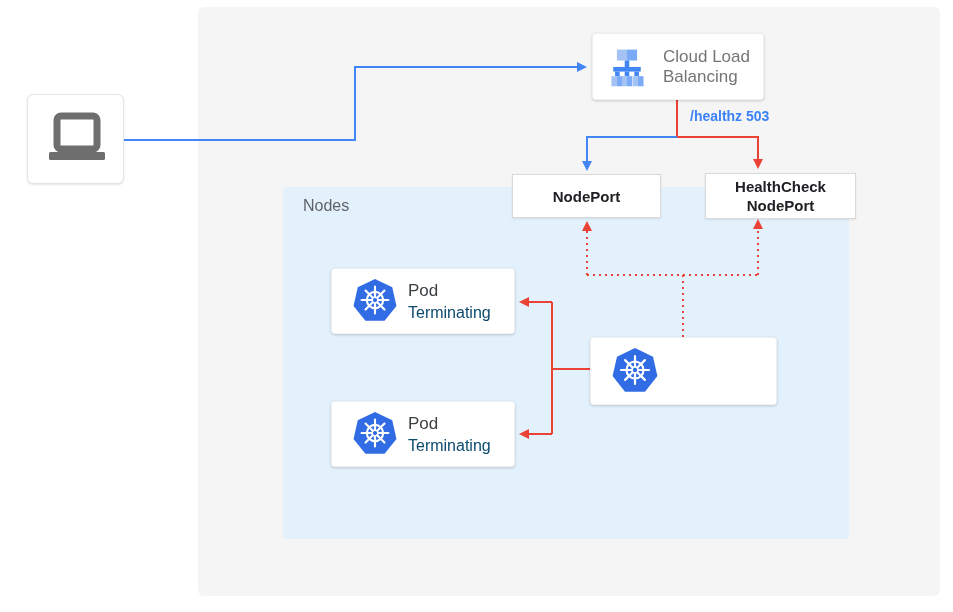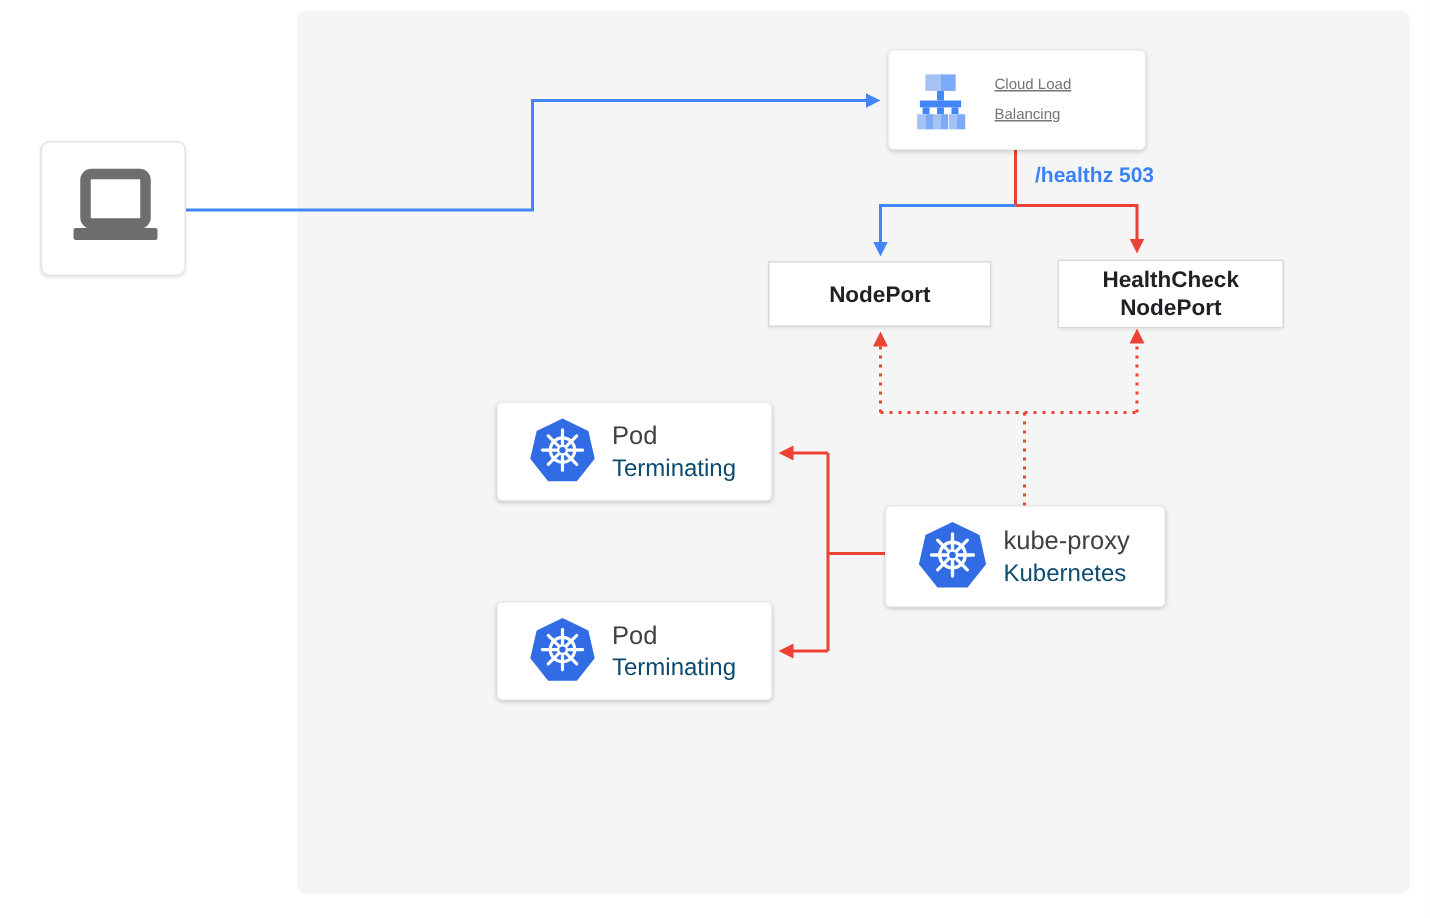--- a/index.html
+++ b/index.html
@@ -32,21 +32,21 @@
     z-index: 10; display: flex; align-items: center;
   }
 
   .laptop-box {
     left: 27px; top: 94px; width: 97px; height: 90px;
     border-radius: 6px; justify-content: center;
     border: 1px solid #E4E4E4; box-shadow: 0 1px 2px rgba(0,0,0,0.10);
   }
 
   .clb-box { left: 592px; top: 33px; width: 172px; height: 67px; padding-left: 12px; }
-  .clb-label { color: #757575; font-size: 10px; line-height: 20px; width: 92px; margin-left: 14px; text-decoration: underline; }
+  .clb-label { color: #757575; font-size: 17px; line-height: 20px; width: 92px; margin-left: 14px; }
 
   .healthz {
     position: absolute; left: 690px; top: 108px; z-index: 6;
     color: #3b82f6; font-size: 14px; font-weight: bold;
   }
 
   .port-box {
     position: absolute; background: #ffffff; z-index: 10;
     border: 1px solid #D9D9D9; box-shadow: 0 1px 2px rgba(0,0,0,0.08);
     display: flex; flex-direction: column; align-items: center; justify-content: center;
@@ -64,20 +64,23 @@
   .card-title { font-size: 17px; color: #3C4043; line-height: 22px; }
   .card-sub { font-size: 16px; color: #0c4a6e; line-height: 21px; }
 </style>
 </head>
 <body>
 
 <div class="canvas">
 
   <div class="panel"></div>
 
+  <div class="nodes">
+    <span class="nodes-label">Nodes</span>
+  </div>
 
   <svg class="edges" viewBox="0 0 953 612">
     <defs>
       <marker id="arrow-blue" viewBox="0 0 10 10" refX="7" refY="5" markerWidth="5" markerHeight="5" orient="auto-start-reverse" markerUnits="strokeWidth">
         <path d="M0,0 L10,5 L0,10 z" fill="#4285F4"></path>
       </marker>
       <marker id="arrow-red" viewBox="0 0 10 10" refX="7" refY="5" markerWidth="5" markerHeight="5" orient="auto-start-reverse" markerUnits="strokeWidth">
         <path d="M0,0 L10,5 L0,10 z" fill="#EA4335"></path>
       </marker>
     </defs>
@@ -190,19 +193,15 @@
         <line x1="24" y1="23" x2="24" y2="37"></line>
           <line x1="24" y1="23" x2="14.1" y2="32.9"></line>
         <line x1="24" y1="23" x2="10" y2="23"></line>
           <line x1="24" y1="23" x2="14.1" y2="13.1"></line>
         <line x1="24" y1="23" x2="24" y2="9"></line>
           <line x1="24" y1="23" x2="33.9" y2="13.1"></line>
       </g>
       <circle cx="24" cy="23" r="8.5" fill="none" stroke="#ffffff" stroke-width="2.2"></circle>
       <circle cx="24" cy="23" r="3" fill="#326CE5" stroke="#ffffff" stroke-width="1.6"></circle>
     </svg>
-    <span class="card-text">
-      <span class="card-title">kube-proxy</span>
-      <span class="card-sub">Kubernetes</span>
-    </span>
   </div>
 
 </div>
 
 </body></html>

